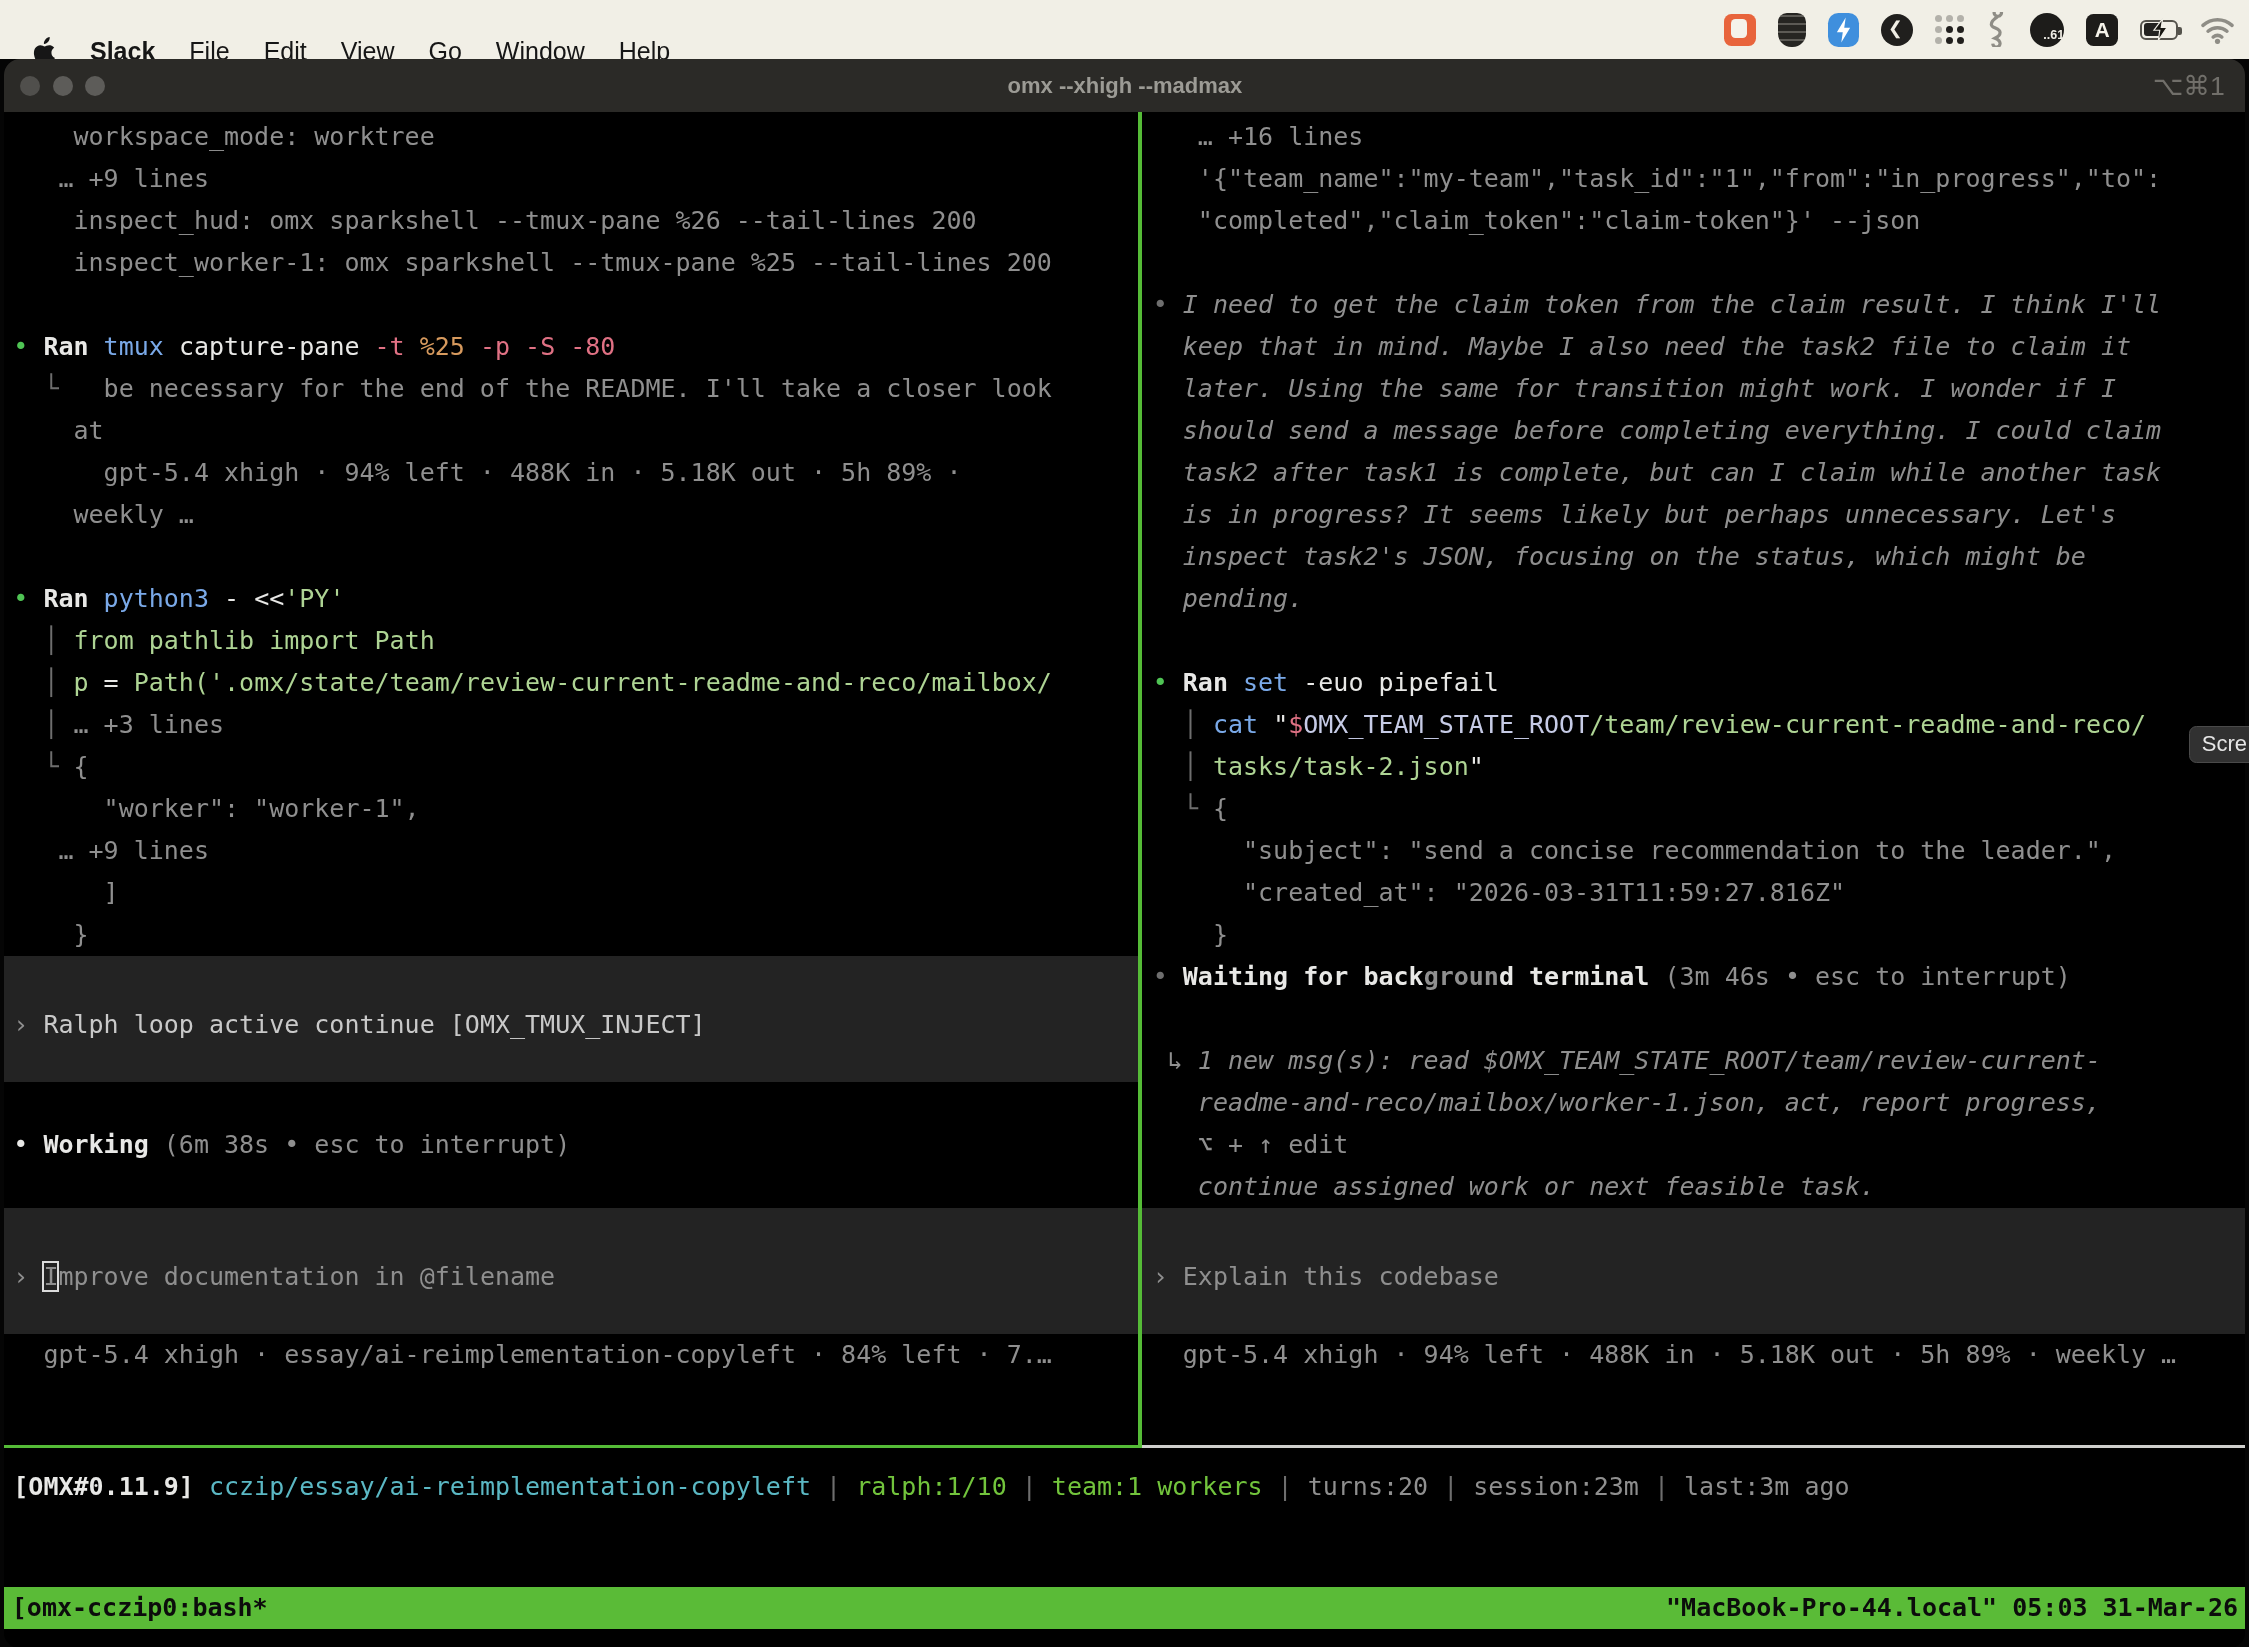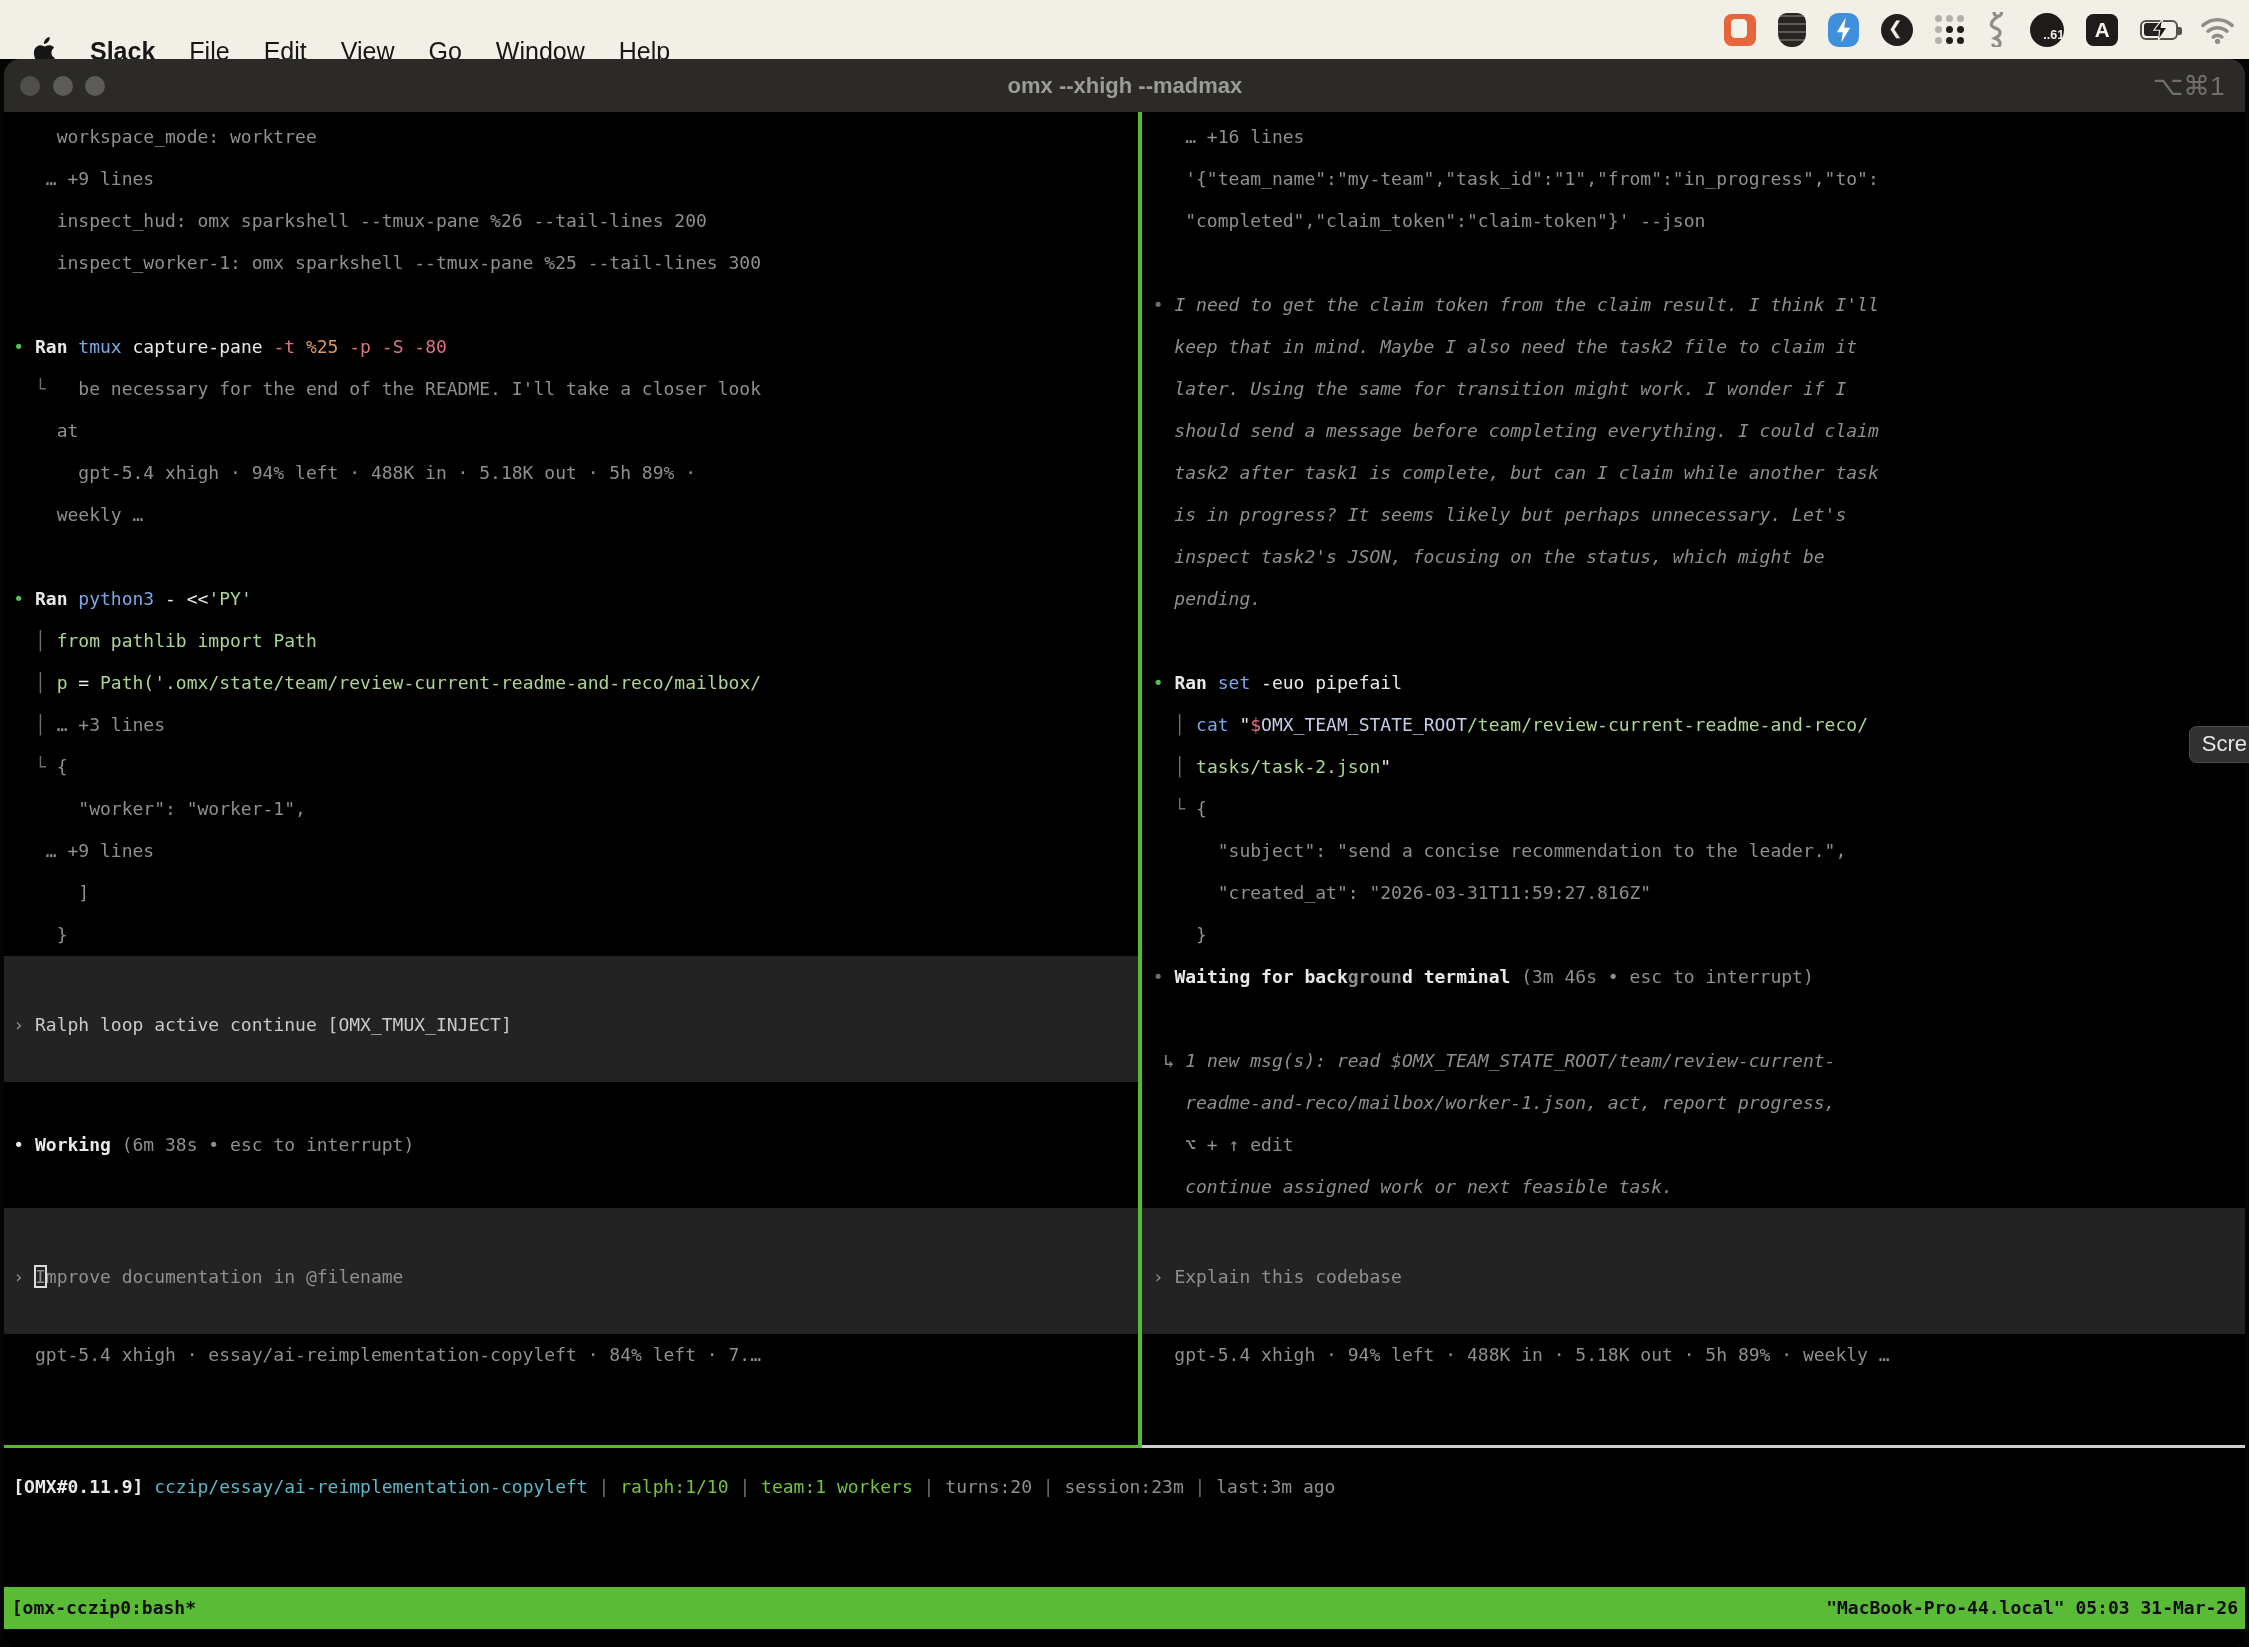--- a/index.html
+++ b/index.html
@@ -44,21 +44,21 @@
   .titlebar { position:absolute; left:0; top:0; right:0; height:53px; background:#2b2a27;
               display:flex; align-items:center; }
   .traffic { display:flex; gap:12.5px; padding-left:16px; }
   .traffic b { width:20px; height:20px; border-radius:50%; background:#5d5c59; }
   .traffic b.dot-close { background:#504f4c; }
   .win-title { position:absolute; left:0; right:0; text-align:center; color:#9c9b95;
                font-size:22px; font-weight:600; }
   .win-shortcut { margin-left:auto; padding-right:20.7px; color:#716f6a; font-size:26.6px; z-index:2; }
 
   .terminal { position:absolute; left:0; top:53px; right:0; bottom:0; background:#000;
-              font-family:"DejaVu Sans Mono", monospace; font-size:18px; line-height:42px; }
+              font-family:"DejaVu Sans Mono", monospace; font-size:25px; line-height:42px; }
 
   .pane { position:absolute; top:0; height:1333px; overflow:hidden; }
   .pane-left  { left:0;  width:1134px; }
   .pane-right { left:1138px; right:0; }
 
   .lines { padding-left:8.9px; }
   .pane-right .lines { padding-left:10.3px; }
   .lines.first { padding-top:4.4px; }
   .tl { white-space:pre; height:42px; overflow:hidden; }
 
@@ -179,21 +179,21 @@
     <div class="win-shortcut">⌥⌘1</div>
   </div>
 
   <div class="terminal">
 
     <div class="pane pane-left">
       <div class="lines first">
           <div class="tl"><span class="c-gray">    workspace_mode: worktree</span></div>
           <div class="tl"><span class="c-gray">   … +9 lines</span></div>
           <div class="tl"><span class="c-gray">    inspect_hud: omx sparkshell --tmux-pane %26 --tail-lines 200</span></div>
-          <div class="tl"><span class="c-gray">    inspect_worker-1: omx sparkshell --tmux-pane %25 --tail-lines 300</span></div>
+          <div class="tl"><span class="c-gray">    inspect_worker-1: omx sparkshell --tmux-pane %25 --tail-lines 200</span></div>
           <div class="tl">&nbsp;</div>
           <div class="tl"><span class="c-bgreen">• </span><span class="c-white bold">Ran </span><span class="c-blue">tmux </span><span class="c-white">capture-pane </span><span class="c-red">-t </span><span class="c-orange">%25 </span><span class="c-red">-p -S -80</span></div>
           <div class="tl"><span class="c-dgray">  └</span><span class="c-gray">   be necessary for the end of the README. I'll take a closer look</span></div>
           <div class="tl"><span class="c-gray">    at</span></div>
           <div class="tl"><span class="c-gray">      gpt-5.4 xhigh · 94% left · 488K in · 5.18K out · 5h 89% ·</span></div>
           <div class="tl"><span class="c-gray">    weekly …</span></div>
           <div class="tl">&nbsp;</div>
           <div class="tl"><span class="c-bgreen">• </span><span class="c-white bold">Ran </span><span class="c-blue">python3 </span><span class="c-white">- &lt;&lt;</span><span class="c-green">'PY'</span></div>
           <div class="tl"><span class="c-dgray">  │ </span><span class="c-green">from pathlib import Path</span></div>
           <div class="tl"><span class="c-dgray">  │ </span><span class="c-green">p </span><span class="c-white">= </span><span class="c-green">Path('.omx/state/team/review-current-readme-and-reco/mailbox/</span></div>

